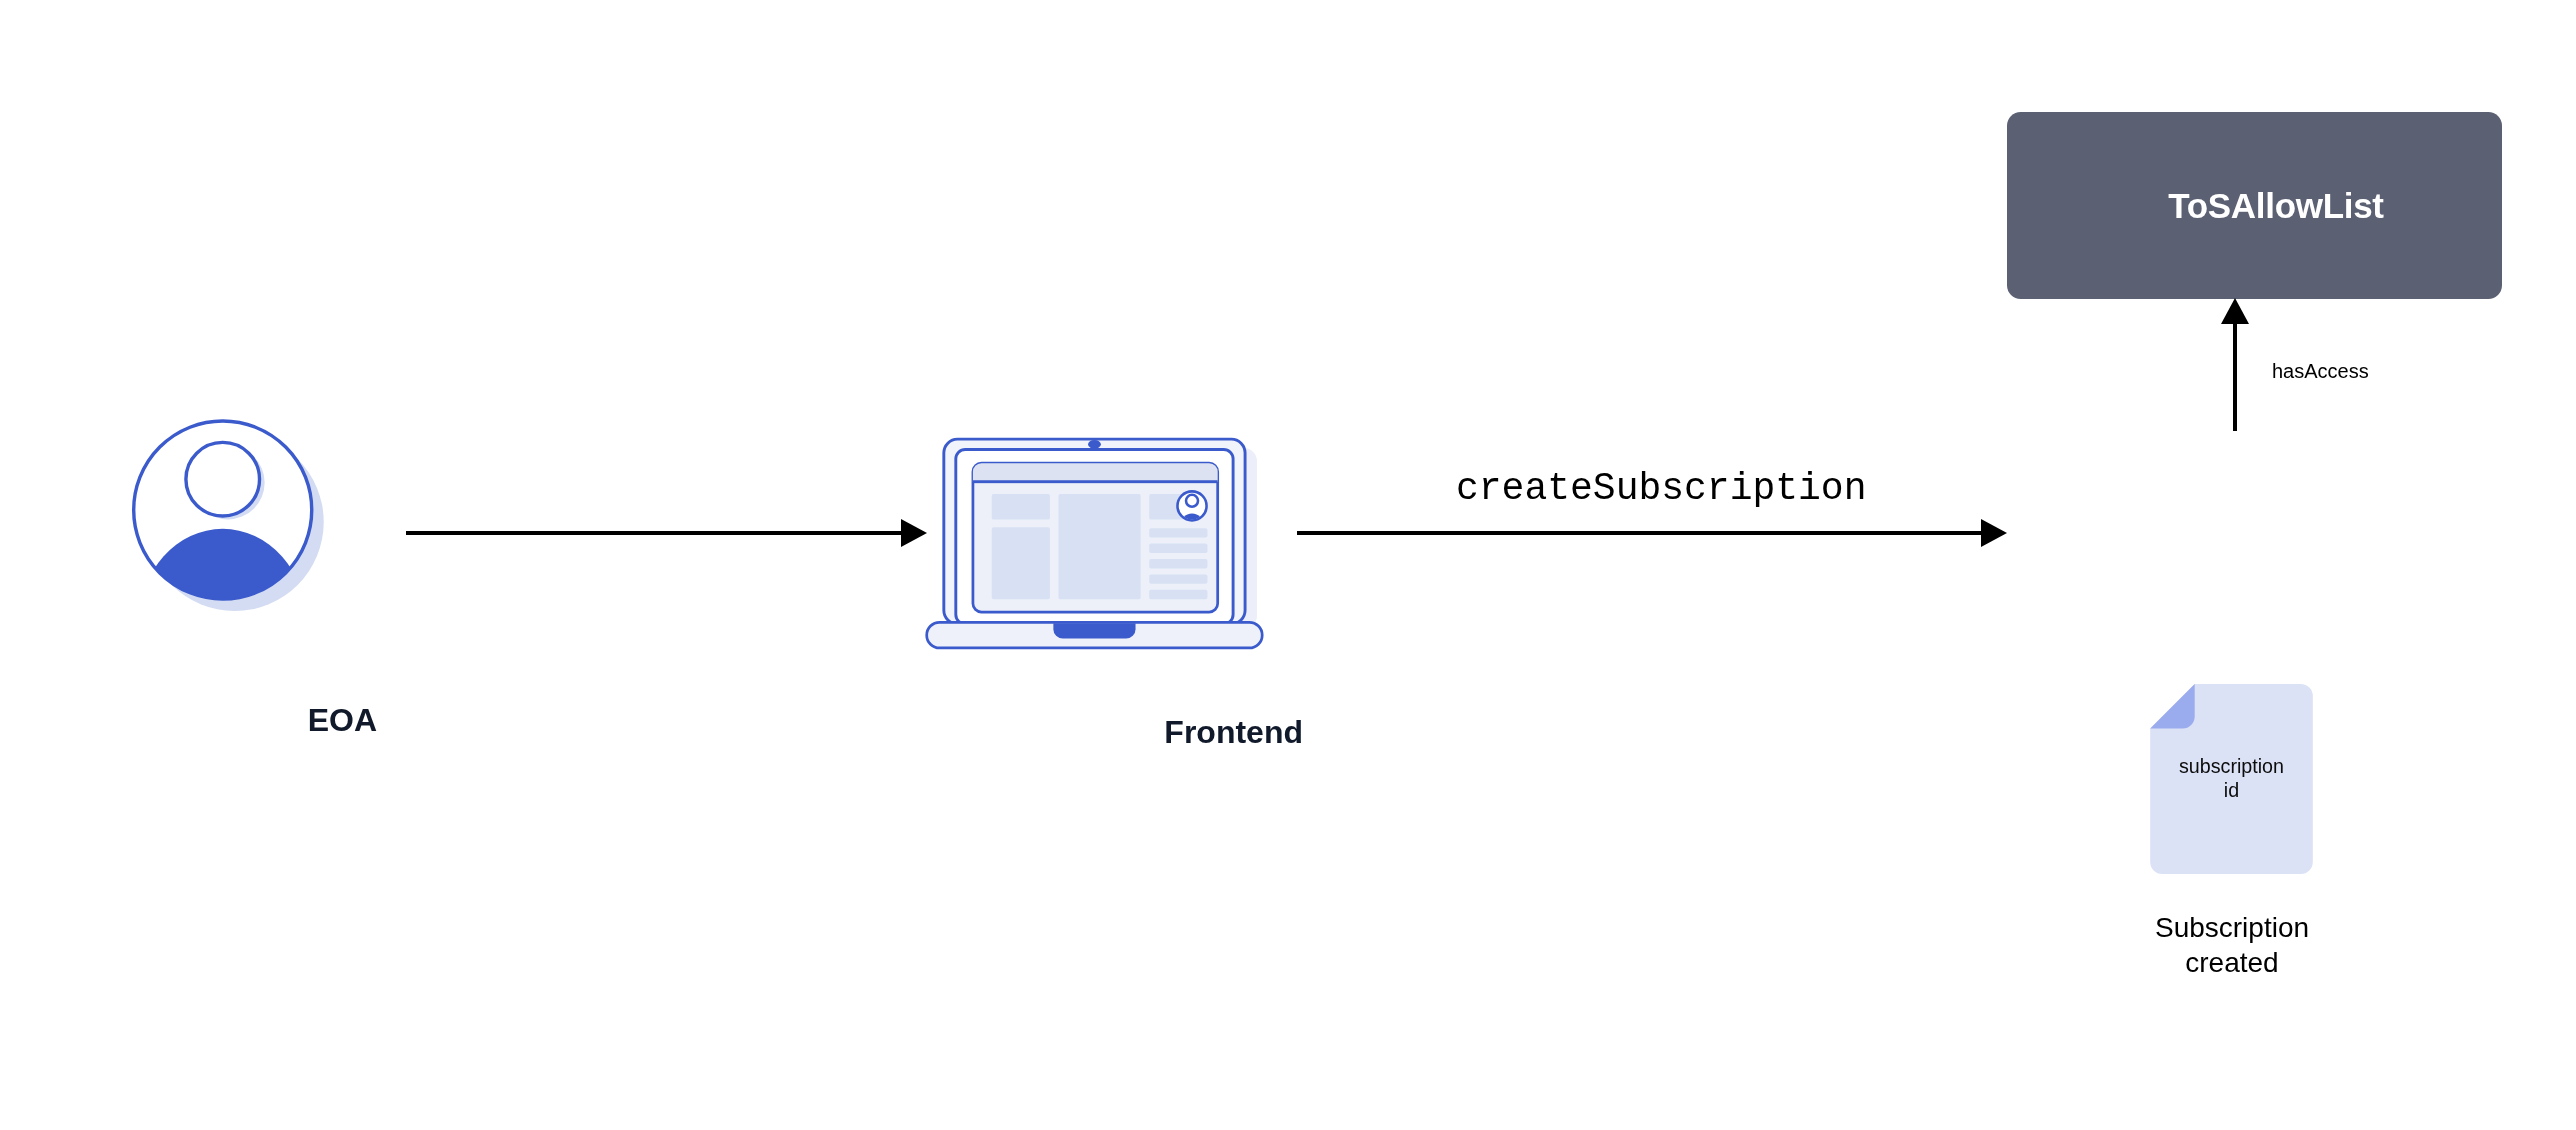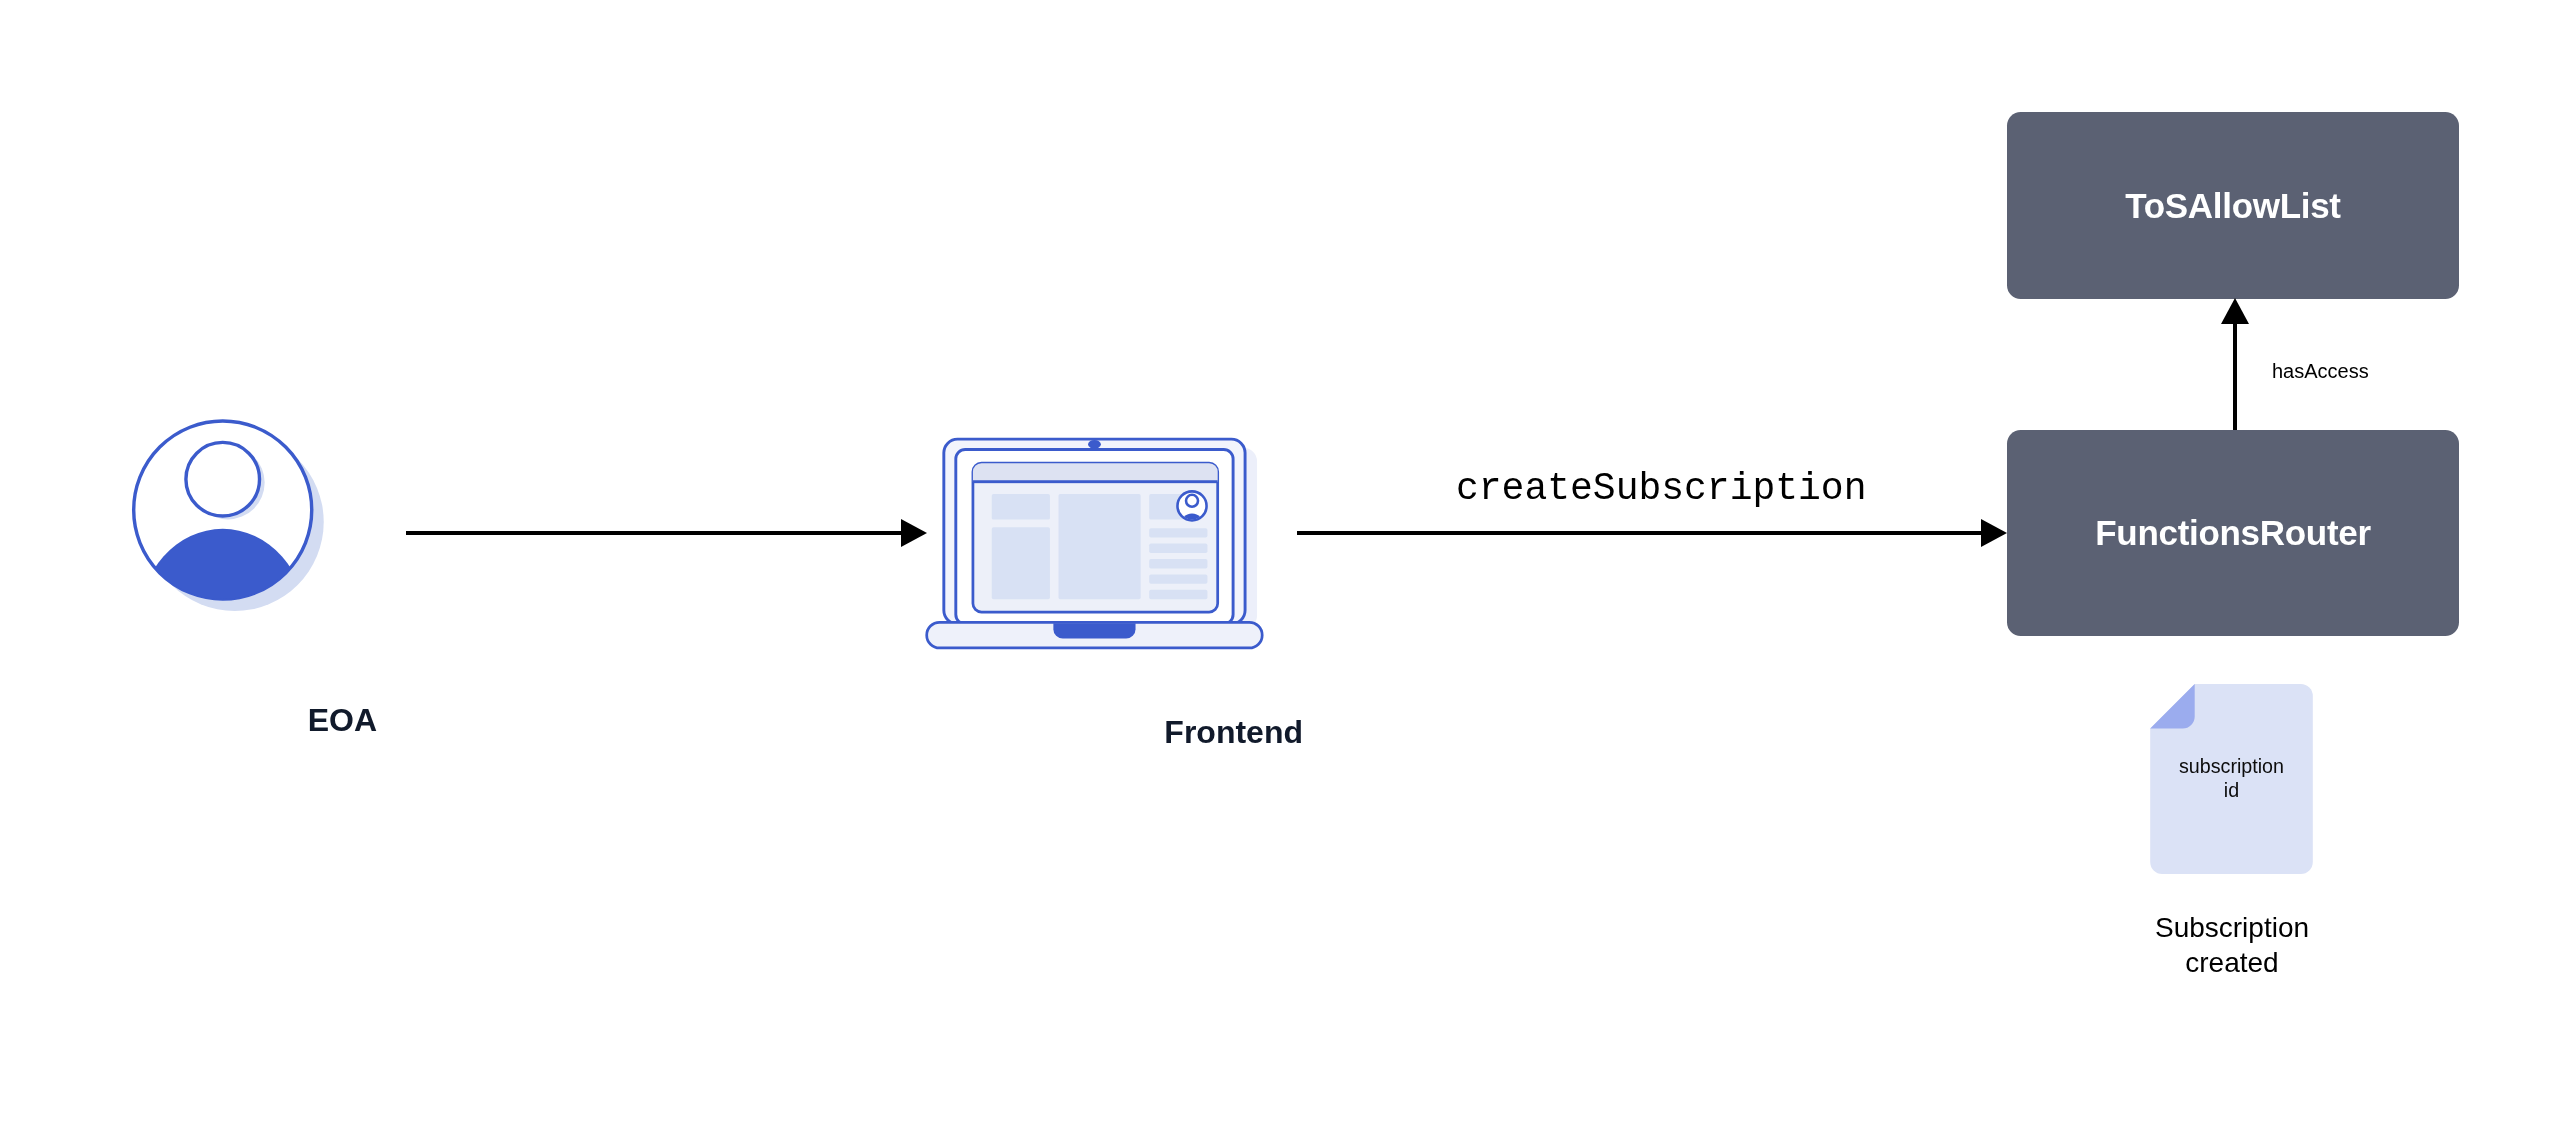--- a/index.html
+++ b/index.html
@@ -179,33 +179,30 @@
     </svg>
   </div>
   <div class="abs node-caption" style="left:926px; top:702px; width:377px;margin-top:12px;">Frontend</div>
 
   <div class="abs" style="left:1297px; top:518px; width:711px; height:31px;">
     <div class="abs arrow-line-h" style="left:0; top:13px; width:685px;"></div>
     <div class="abs arrow-head-right" style="left:684px; top:0.9px;"></div>
   </div>
   <div class="abs edge-label-mono" style="left:1456px; top:467px;">createSubscription</div>
 
-  <div class="abs contract-box" style="left:2007px; top:112px; width:452px; height:187px;">
+  <div class="abs contract-box" style="left:2007px; top:112px; width:452px; height:187px;padding-left:43px;">
     <span class="box-label">ToSAllowList</span>
   </div>
 
   <div class="abs" style="left:2218px; top:298px; width:34px; height:133px;">
     <div class="abs arrow-head-up" style="left:2.6px; top:0;"></div>
     <div class="abs arrow-line-v" style="left:14.6px; top:24px; height:109px;"></div>
   </div>
   <div class="abs edge-label-sans" style="left:2272px; top:360px;">hasAccess</div>
 
-  <div class="abs contract-box" style="left:2007px; top:430px; width:452px; height:206px;">
-    <span class="box-label">FunctionsRouter</span>
-  </div>
 
   <div class="abs" style="left:2150px; top:684px; width:163px; height:190px;">
     <svg width="163" height="190" viewBox="0 0 190 222" style="position:absolute; left:0; top:0;">
 
       <path d="M52 0 H176 a14 14 0 0 1 14 14 V208 a14 14 0 0 1 -14 14
                H14 a14 14 0 0 1 -14 -14 V52 Z" fill="#dbe2f6"></path>
 
       <path d="M52 0 V38 a14 14 0 0 1 -14 14 H0 Z" fill="#9bacee"></path>
     </svg>
     <div class="doc-text" style="top:70px;">

